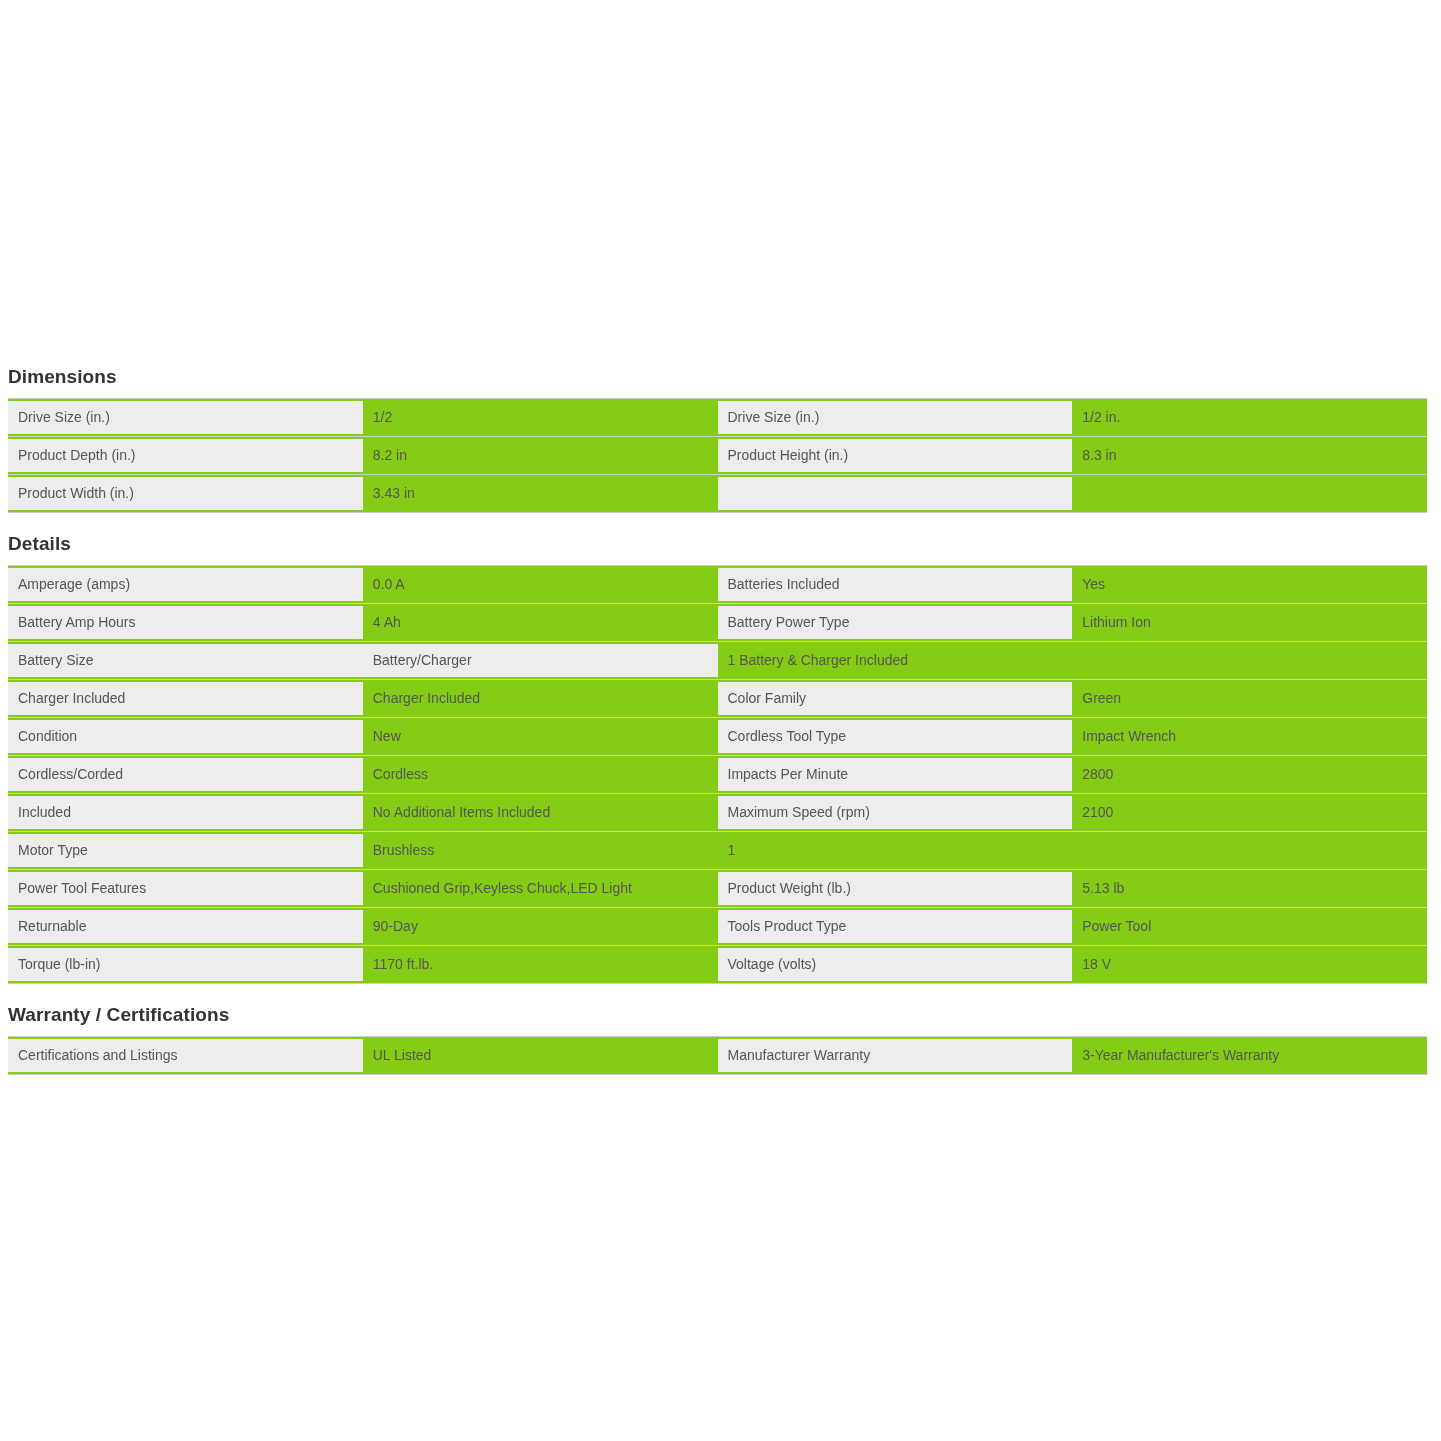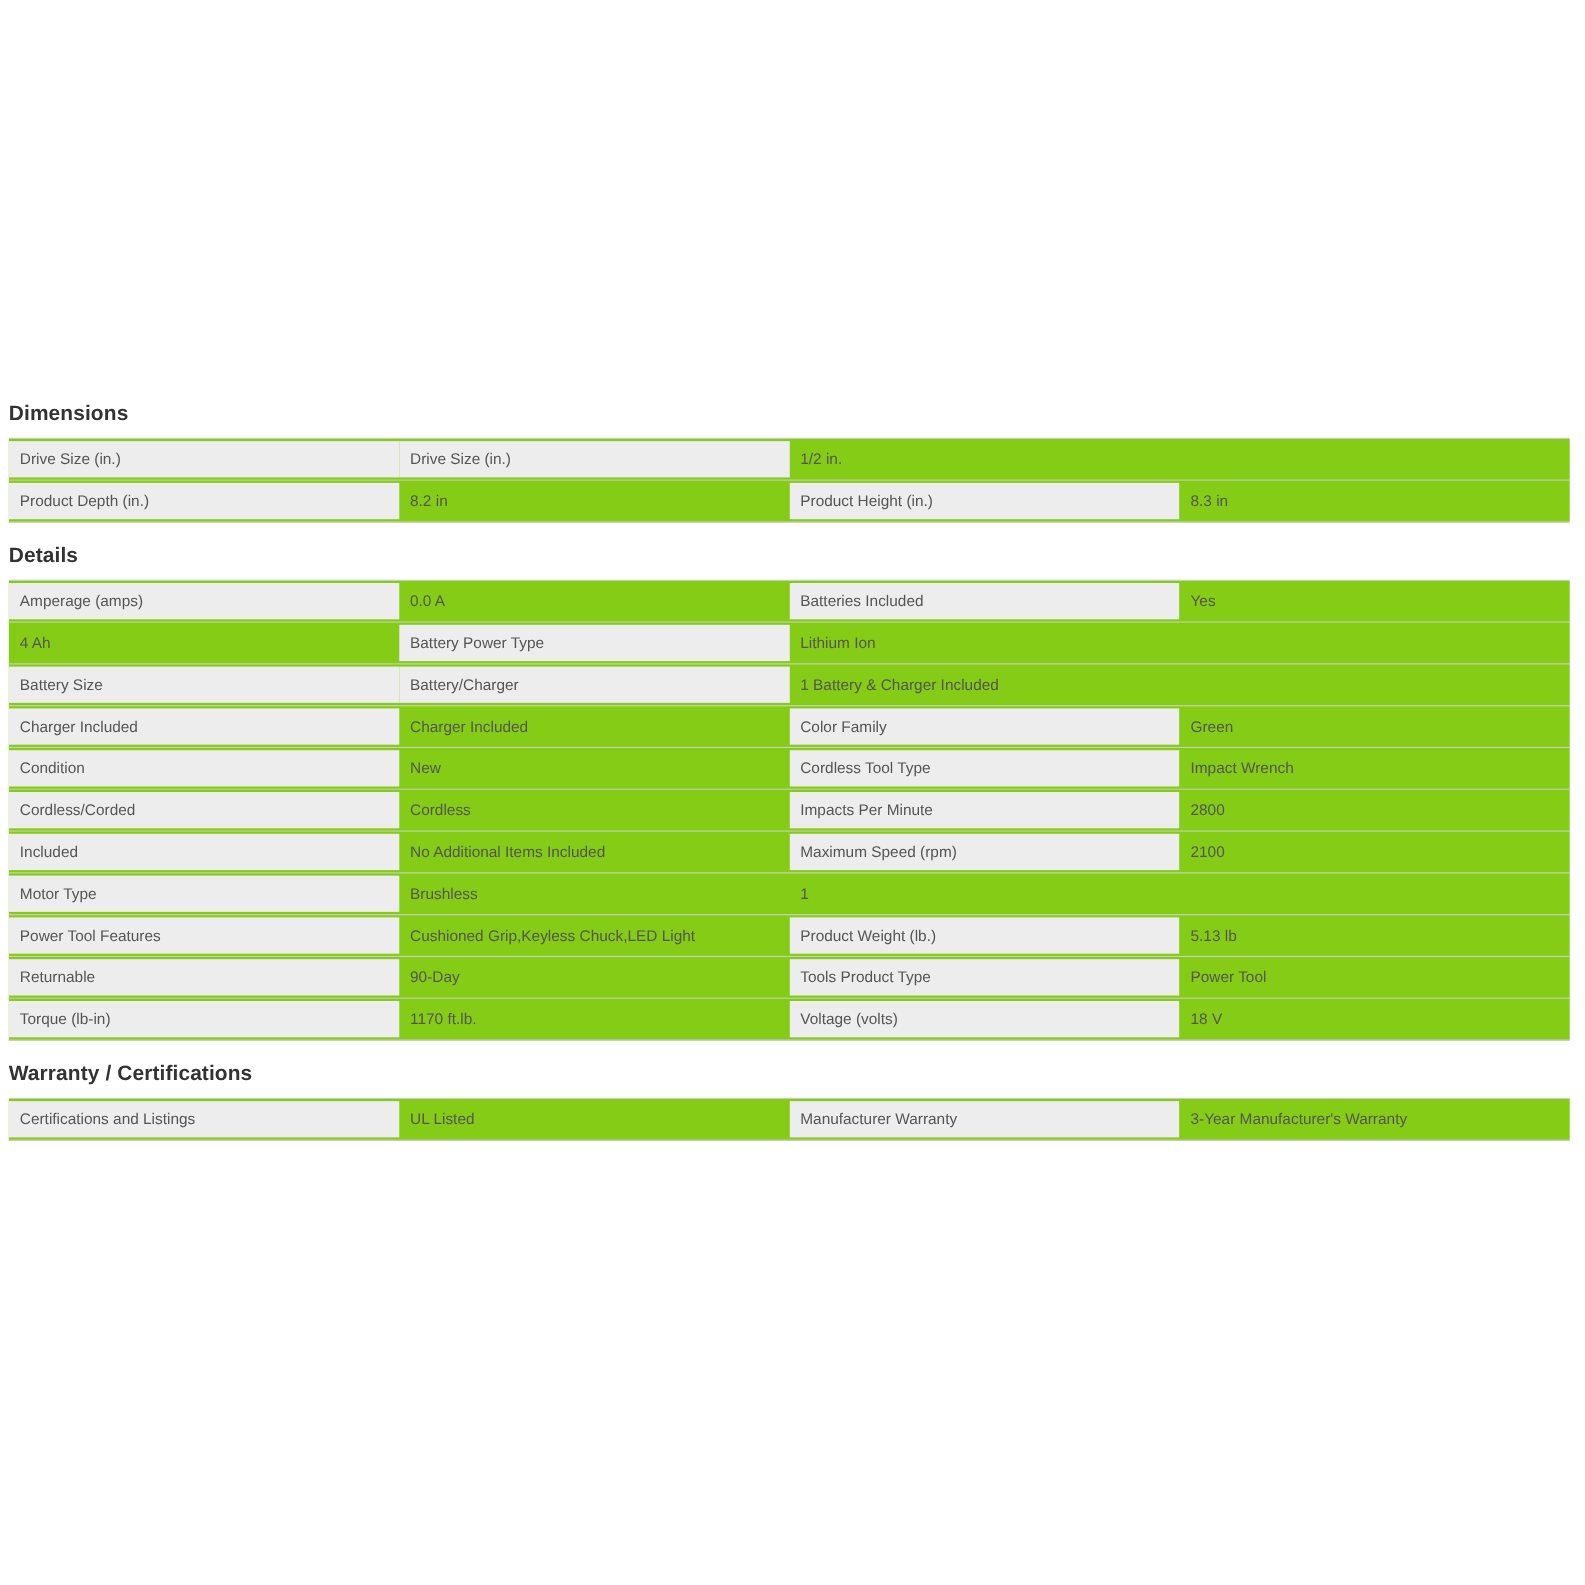--- a/index.html
+++ b/index.html
@@ -53,41 +53,49 @@
 </style>
 </head>
 <body style="background: rgb(255, 255, 255);">
 
 <main class="page">
     <section>
       <h2 class="section-title">Dimensions</h2>
       <div class="spec-table">
         <div class="spec-row">
           <div class="spec-cell label">Drive Size (in.)</div>
+          <div class="spec-cell value">1/2</div>
           <div class="spec-cell label">Drive Size (in.)</div>
           <div class="spec-cell value">1/2 in.</div>
         </div>
         <div class="spec-row">
           <div class="spec-cell label">Product Depth (in.)</div>
           <div class="spec-cell value">8.2 in</div>
           <div class="spec-cell label">Product Height (in.)</div>
           <div class="spec-cell value">8.3 in</div>
+        </div>
+        <div class="spec-row">
+          <div class="spec-cell label">Product Width (in.)</div>
+          <div class="spec-cell value">3.43 in</div>
+          <div class="spec-cell label"></div>
+          <div class="spec-cell value"></div>
         </div>
       </div>
     </section>
     <section>
       <h2 class="section-title">Details</h2>
       <div class="spec-table">
         <div class="spec-row">
           <div class="spec-cell label">Amperage (amps)</div>
           <div class="spec-cell value">0.0 A</div>
           <div class="spec-cell label">Batteries Included</div>
           <div class="spec-cell value">Yes</div>
         </div>
         <div class="spec-row">
+          <div class="spec-cell label">Battery Amp Hours</div>
           <div class="spec-cell value">4 Ah</div>
           <div class="spec-cell label">Battery Power Type</div>
           <div class="spec-cell value">Lithium Ion</div>
         </div>
         <div class="spec-row">
           <div class="spec-cell label">Battery Size</div>
           <div class="spec-cell label">Battery/Charger</div>
           <div class="spec-cell value">1 Battery &amp; Charger Included</div>
         </div>
         <div class="spec-row">

